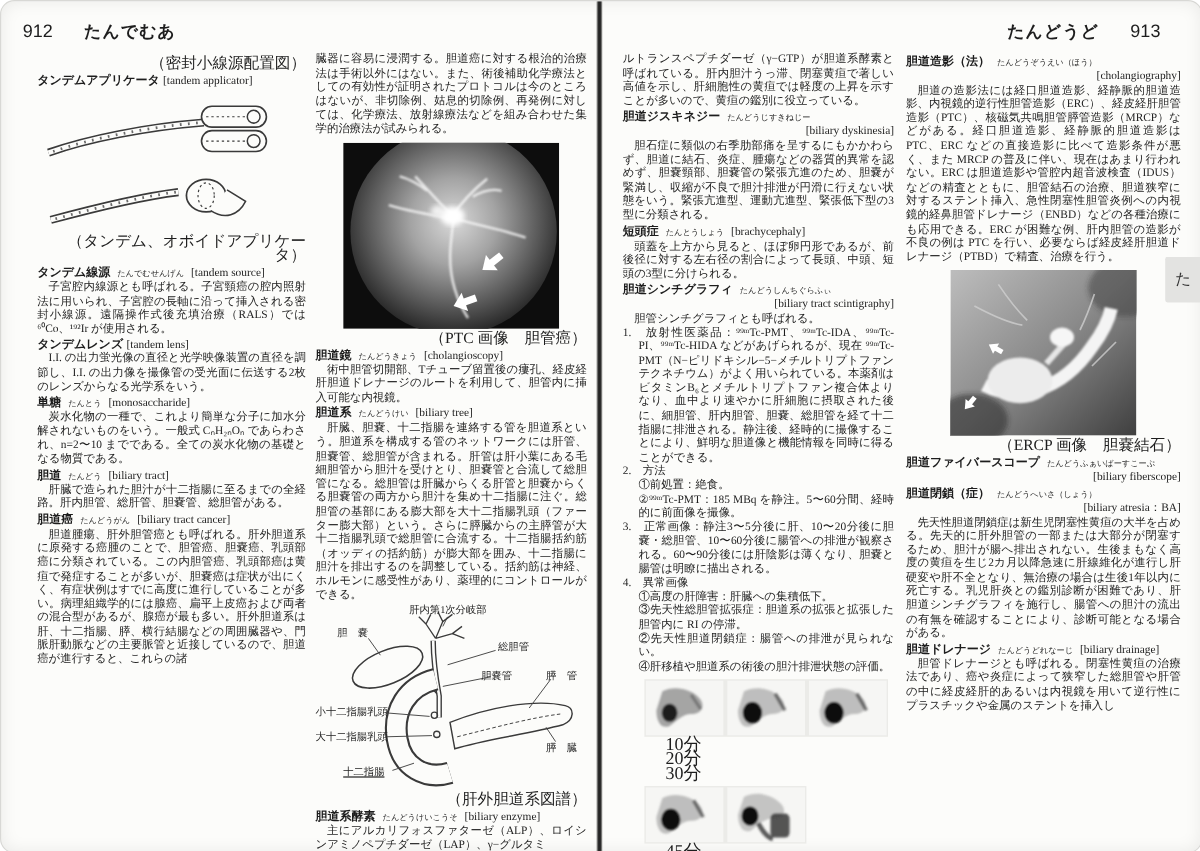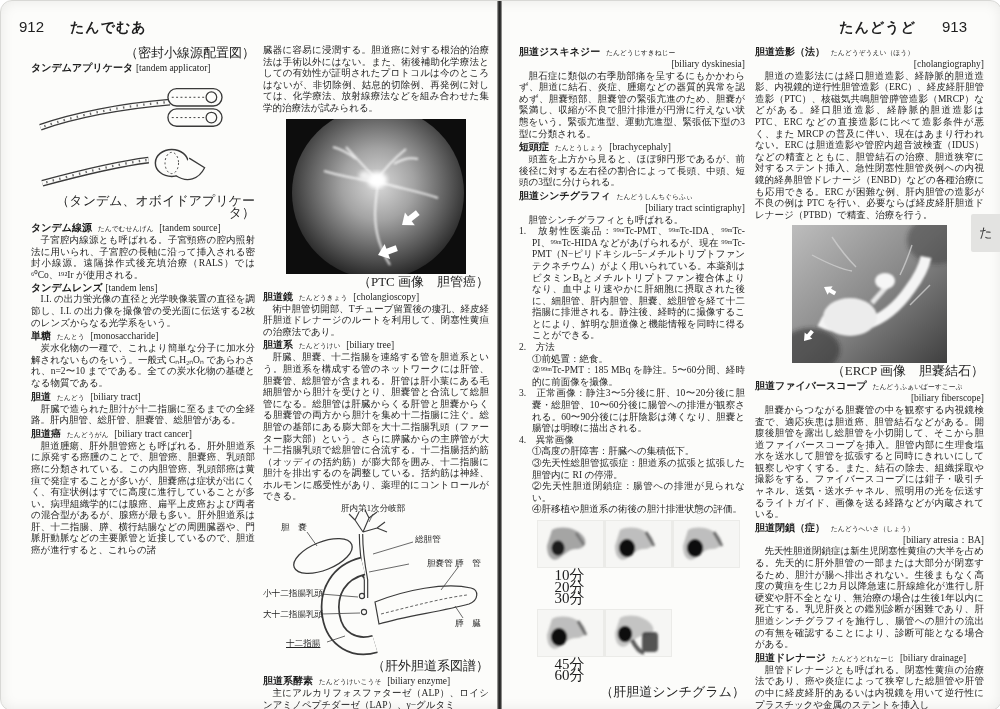--- a/index.html
+++ b/index.html
@@ -212,21 +212,21 @@
         </svg>
       </div>
       <p class="cap">（PTC 画像　胆管癌）</p>
 
       <div class="entry">
         <div class="ehead">
           <span>胆道鏡</span>
           <span class="reading">たんどうきょう</span>
           <span class="eng">[cholangioscopy]</span>
         </div>
-        <p class="body">術中胆管切開部、Tチューブ留置後の瘻孔、経皮経肝胆道ドレナージのルートを利用して、閉塞性黄疸の治療法であり。</p>
+        <p class="body">術中胆管切開部、Tチューブ留置後の瘻孔、経皮経肝胆道ドレナージのルートを利用して、胆管内に挿入可能な内視鏡。</p>
       </div>
 
       <div class="entry">
         <div class="ehead">
           <span>胆道系</span>
           <span class="reading">たんどうけい</span>
           <span class="eng">[biliary tree]</span>
         </div>
         <p class="body">肝臓、胆嚢、十二指腸を連絡する管を胆道系という。胆道系を構成する管のネットワークには肝管、胆嚢管、総胆管が含まれる。肝管は肝小葉にある毛細胆管から胆汁を受けとり、胆嚢管と合流して総胆管になる。総胆管は肝臓からくる肝管と胆嚢からくる胆嚢管の両方から胆汁を集め十二指腸に注ぐ。総胆管の基部にある膨大部を大十二指腸乳頭（ファーター膨大部）という。さらに膵臓からの主膵管が大十二指腸乳頭で総胆管に合流する。十二指腸括約筋（オッディの括約筋）が膨大部を囲み、十二指腸に胆汁を排出するのを調整している。括約筋は神経、ホルモンに感受性があり、薬理的にコントロールができる。</p>
       </div>
@@ -254,21 +254,21 @@
             <path d="M196,60 L178,84"></path>
             <path d="M58,88 L95,91"></path>
             <path d="M58,108 L97,107"></path>
             <path d="M200,112 L192,100"></path>
             <path d="M64,136 L82,130"></path>
           </g>
         </svg>
         <span class="figlab" style="left:78px;top:-3px;">肝内第1次分岐部</span>
         <span class="figlab" style="left:18px;top:16px;">胆　嚢</span>
         <span class="figlab" style="left:152px;top:28px;">総胆管</span>
-        <span class="figlab" style="left:164px;top:52px;">胆嚢管</span>
+        <span class="figlab" style="left:138px;top:52px;">胆嚢管</span>
         <span class="figlab" style="left:192px;top:52px;">膵　管</span>
         <span class="figlab" style="left:0px;top:82px;">小十二指腸乳頭</span>
         <span class="figlab" style="left:0px;top:103px;">大十二指腸乳頭</span>
         <span class="figlab" style="left:192px;top:112px;">膵　臓</span>
         <span class="figlab" style="left:23px;top:132px;text-decoration:underline;">十二指腸</span>
       </div>
       <p class="cap">（肝外胆道系図譜）</p>
 
       <div class="entry">
         <div class="ehead">
@@ -282,20 +282,21 @@
   </div>
 
   <div class="gutter"></div>
 
   <div class="page" id="page-right">
     <div class="hdr" id="hdr-right">
       <span>たんどうど</span><span class="pnum">913</span>
     </div>
 
     <div class="col" id="r-col1">
+      <p class="cont">ルトランスペプチダーゼ（γ−GTP）が胆道系酵素と呼ばれている。肝内胆汁うっ滞、閉塞黄疸で著しい高値を示し、肝細胞性の黄疸では軽度の上昇を示すことが多いので、黄疸の鑑別に役立っている。</p>
 
       <div class="entry">
         <div class="ehead">
           <span>胆道ジスキネジー</span>
           <span class="reading">たんどうじすきねじー</span>
         </div>
         <div class="engline">[biliary dyskinesia]</div>
         <p class="body">胆石症に類似の右季肋部痛を呈するにもかかわらず、胆道に結石、炎症、腫瘍などの器質的異常を認めず、胆嚢頸部、胆嚢管の緊張亢進のため、胆嚢が緊満し、収縮が不良で胆汁排泄が円滑に行えない状態をいう。緊張亢進型、運動亢進型、緊張低下型の3型に分類される。</p>
       </div>
 
@@ -402,21 +403,20 @@
         </svg>
       </div>
       <p class="cap">（ERCP 画像　胆嚢結石）</p>
 
       <div class="entry">
         <div class="ehead">
           <span>胆道ファイバースコープ</span>
           <span class="reading">たんどうふぁいばーすこーぷ</span>
         </div>
         <div class="engline">[biliary fiberscope]</div>
-        <p class="body">胆嚢からつながる胆嚢管の中を観察する内視鏡検査で、適応疾患は胆道癌、胆管結石などがある。開腹後胆管を露出し総胆管を小切開して、そこから胆道ファイバースコープを挿入。胆管内部に生理食塩水を送水して胆管を拡張すると同時にきれいにして観察しやすくする。また、結石の除去、組織採取や撮影をする。ファイバースコープには鉗子・吸引チャネル、送気・送水チャネル、照明用の光を伝送するライトガイド、画像を送る経路などが内蔵されている。</p>
       </div>
 
       <div class="entry">
         <div class="ehead">
           <span>胆道閉鎖（症）</span>
           <span class="reading">たんどうへいさ（しょう）</span>
         </div>
         <div class="engline">[biliary atresia：BA]</div>
         <p class="body">先天性胆道閉鎖症は新生児閉塞性黄疸の大半を占める。先天的に肝外胆管の一部または大部分が閉塞するため、胆汁が腸へ排出されない。生後まもなく高度の黄疸を生じ2カ月以降急速に肝線維化が進行し肝硬変や肝不全となり、無治療の場合は生後1年以内に死亡する。乳児肝炎との鑑別診断が困難であり、肝胆道シンチグラフィを施行し、腸管への胆汁の流出の有無を確認することにより、診断可能となる場合がある。</p>
       </div>

